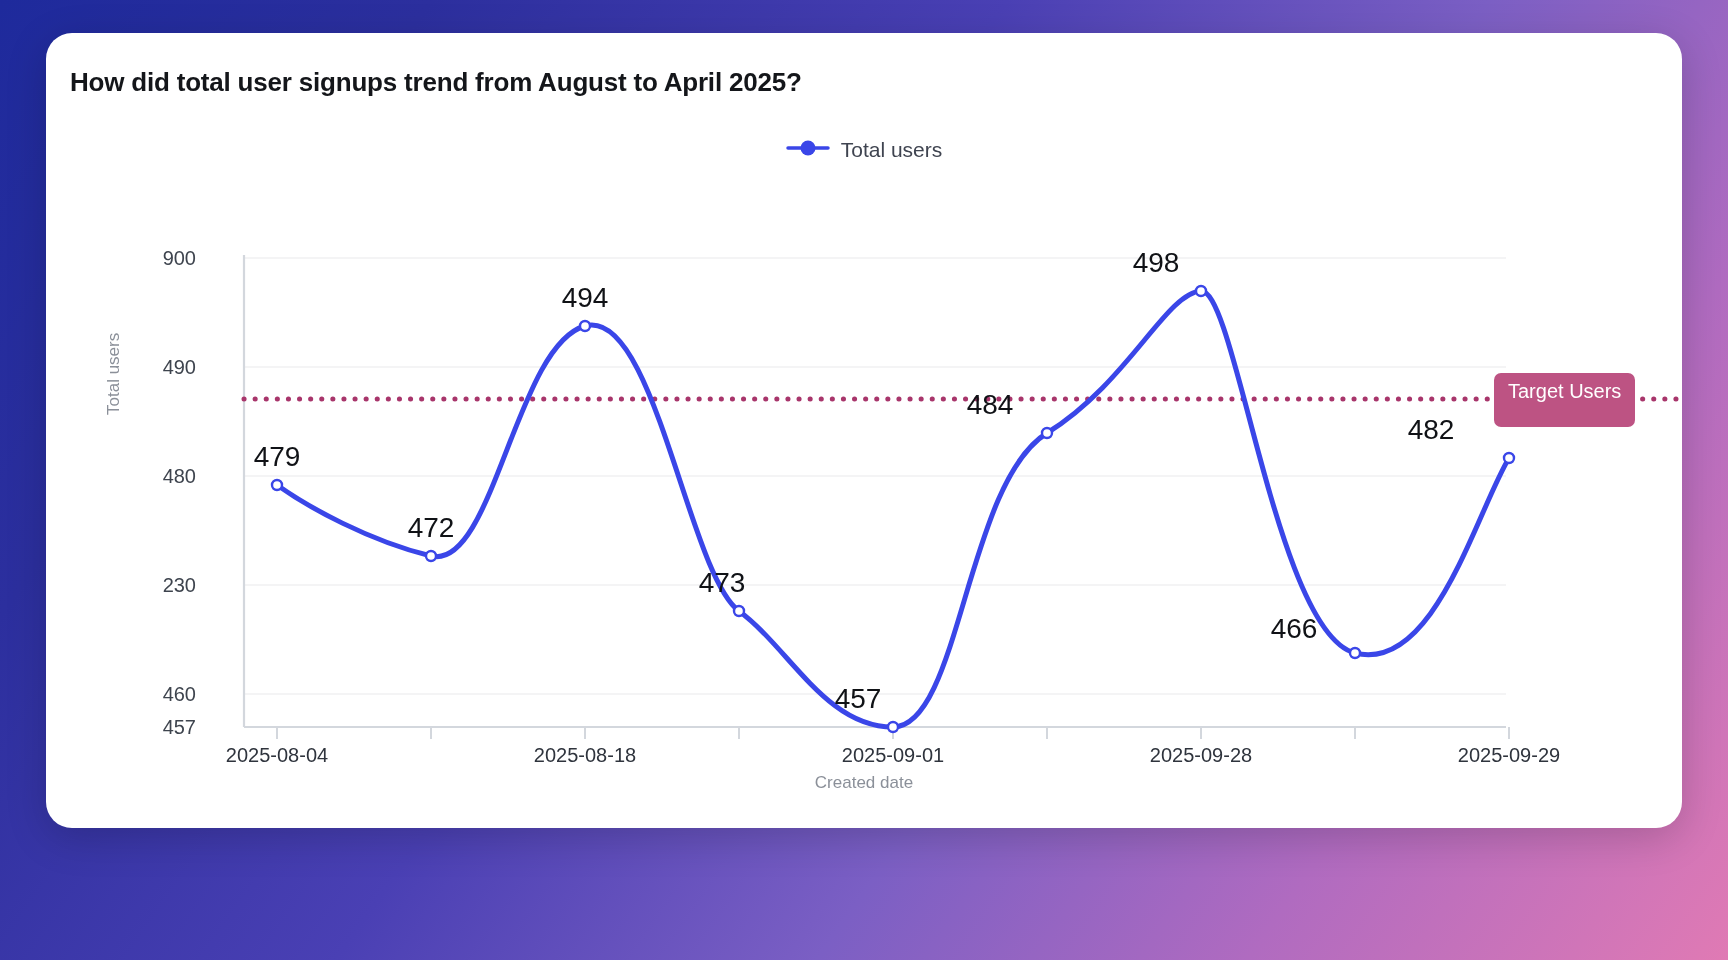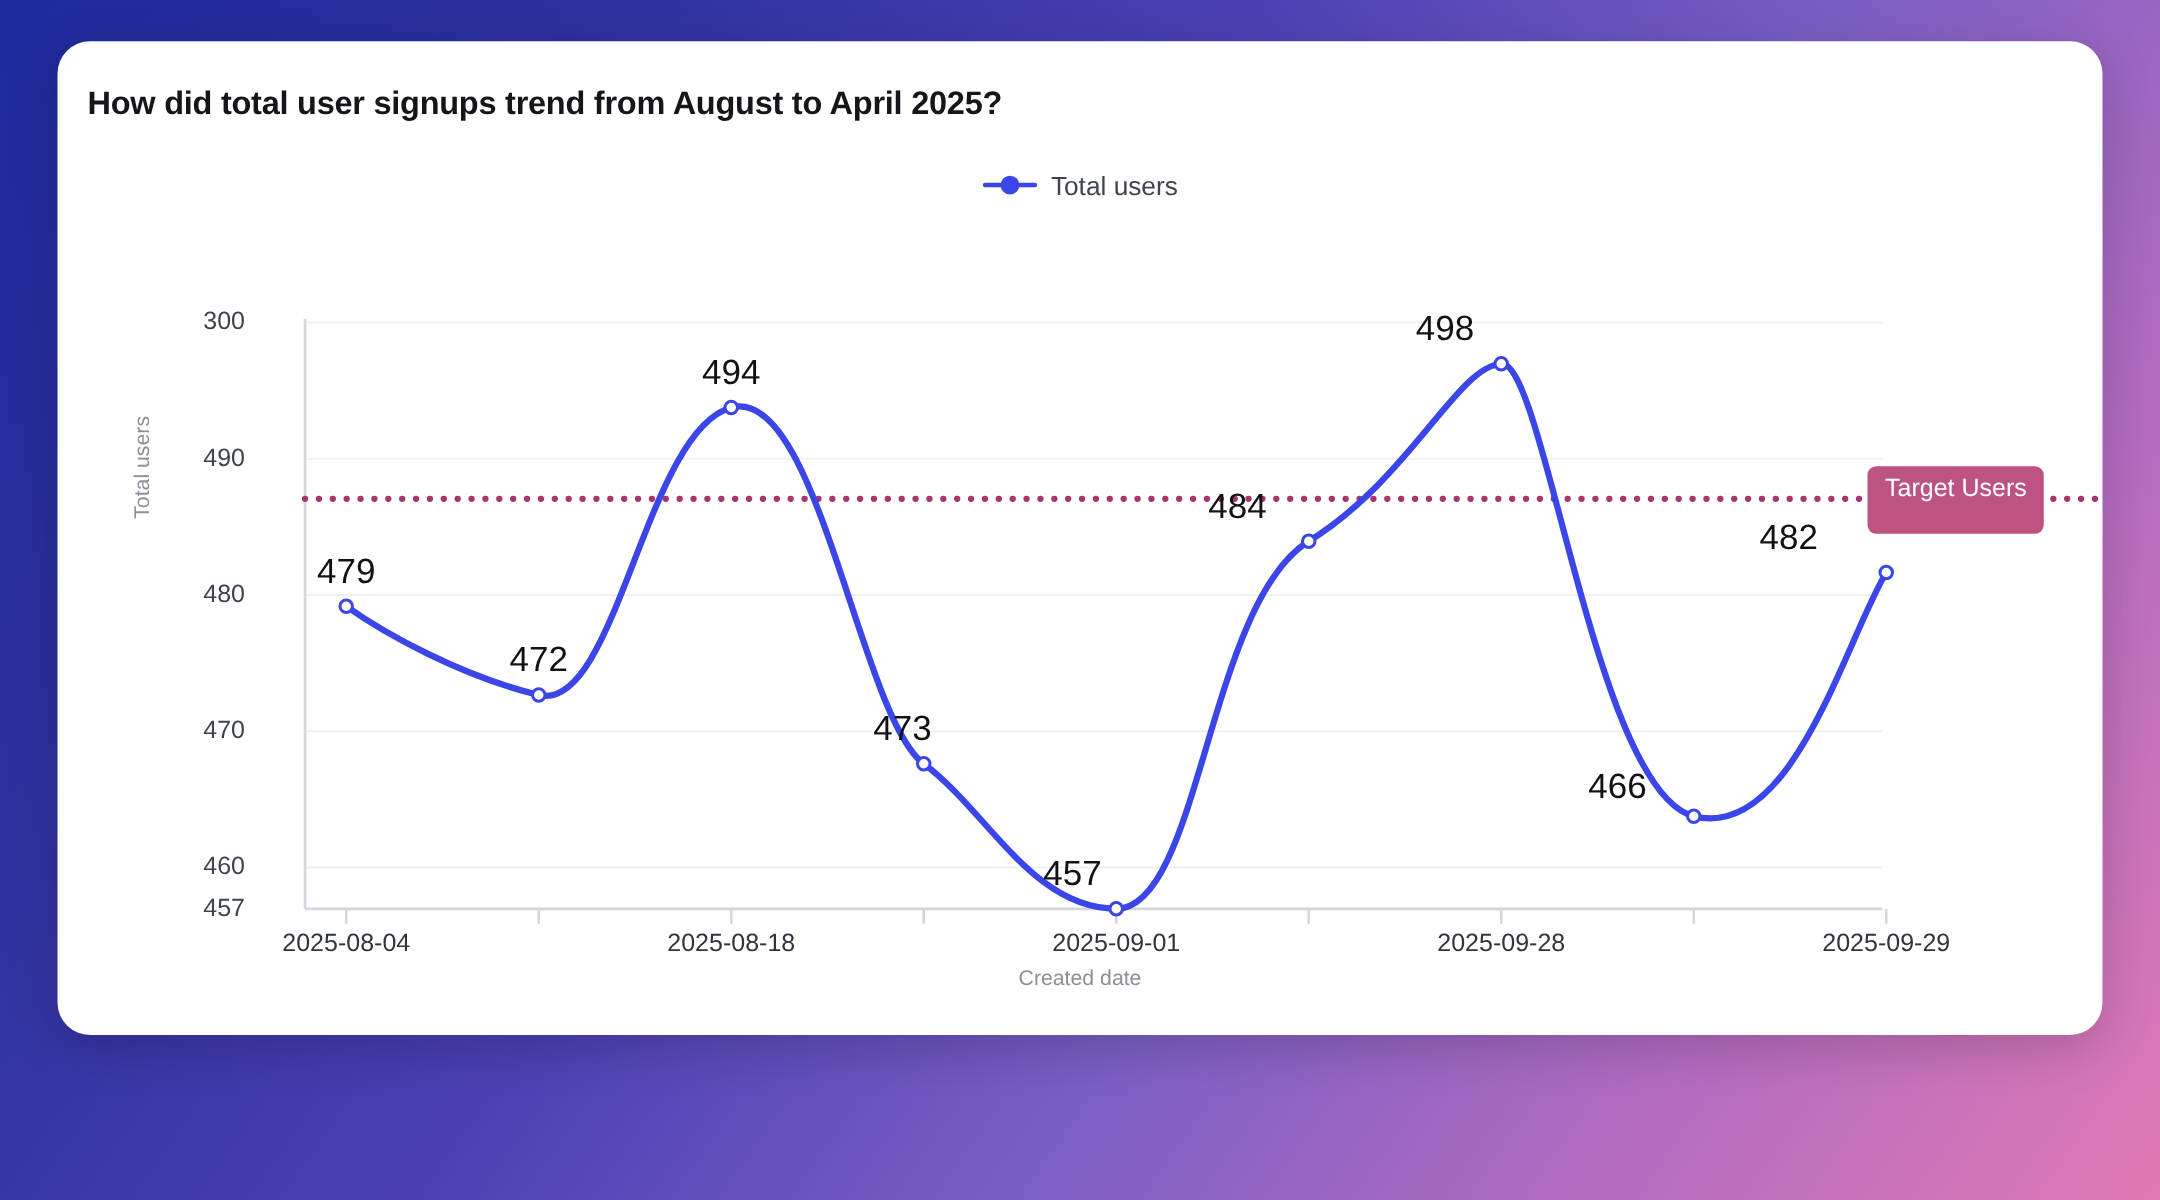--- a/index.html
+++ b/index.html
@@ -105,30 +105,30 @@
       </span>
       <span class="legend-label">Total users</span>
     </div>
   </div>
 
   <div class="plot-wrap">
 
     <div class="axis-title-y">Total users</div>
 
     <div class="ytick-hold" style="top:225px;">
-        <div class="ytick">300</div>
+        <div class="ytick">900</div>
       </div>
     <div class="ytick-hold" style="top:334px;">
         <div class="ytick">490</div>
       </div>
     <div class="ytick-hold" style="top:443px;">
         <div class="ytick">480</div>
       </div>
     <div class="ytick-hold" style="top:552px;">
-        <div class="ytick">470</div>
+        <div class="ytick">230</div>
       </div>
     <div class="ytick-hold" style="top:661px;">
         <div class="ytick">460</div>
       </div>
     <div class="ytick-hold" style="top:694px;">
         <div class="ytick">457</div>
       </div>
 
     <svg width="1636" height="795" viewBox="0 0 1636 795" style="position:absolute;left:0;top:0;">
 

